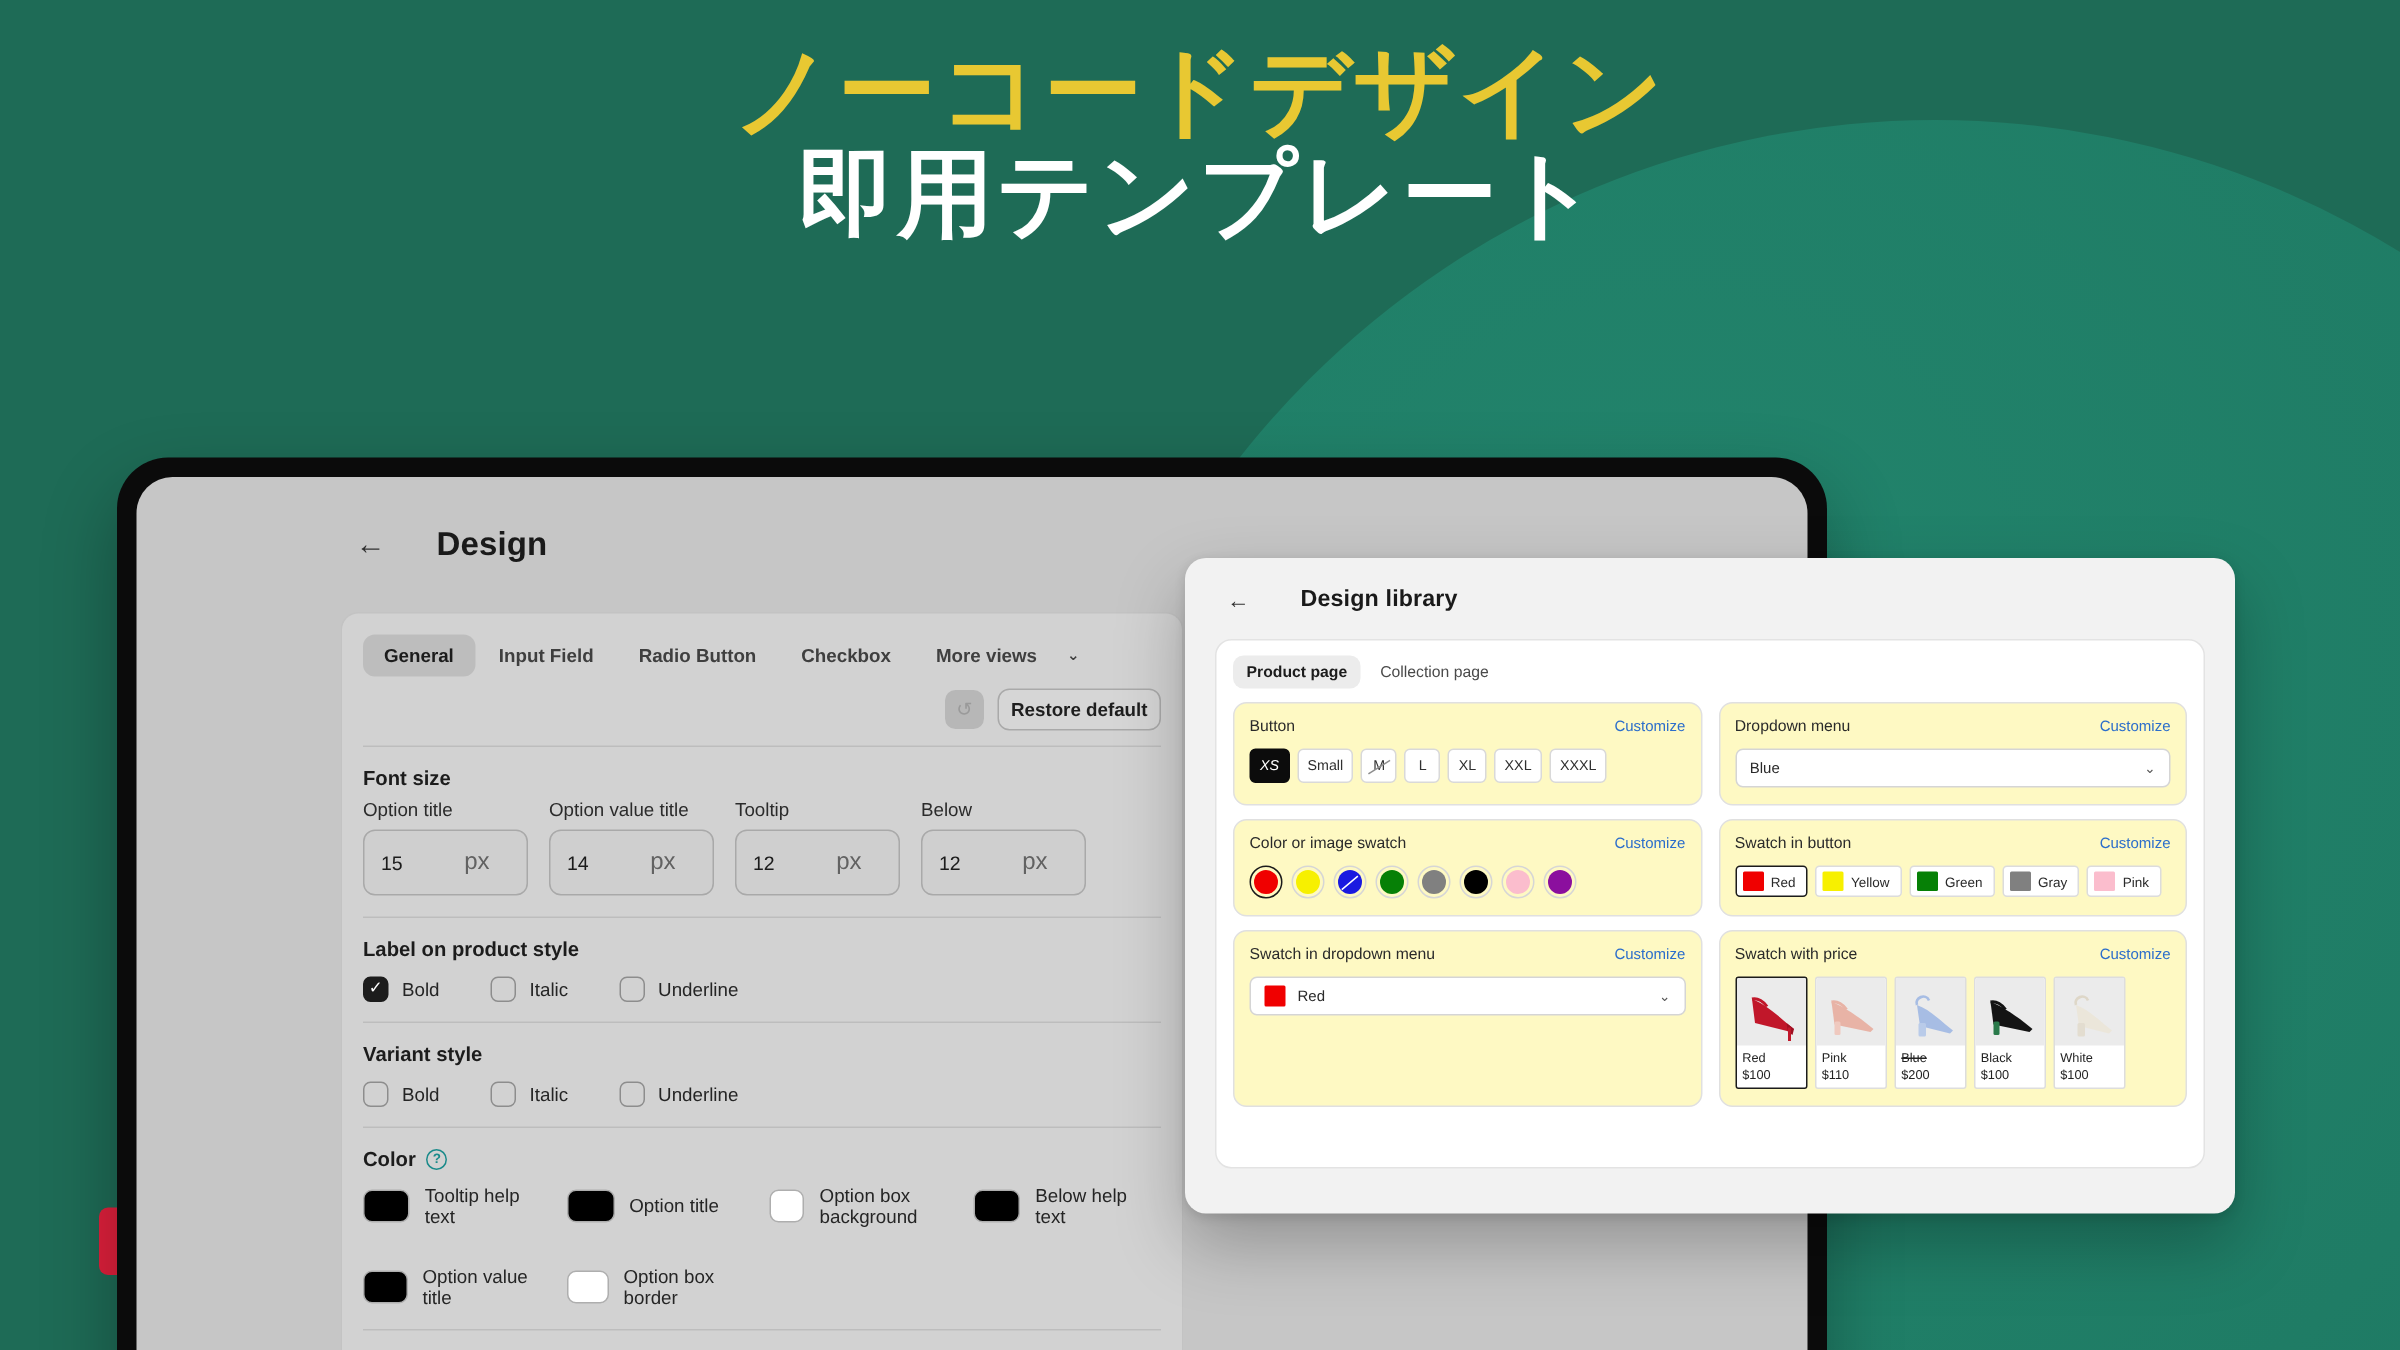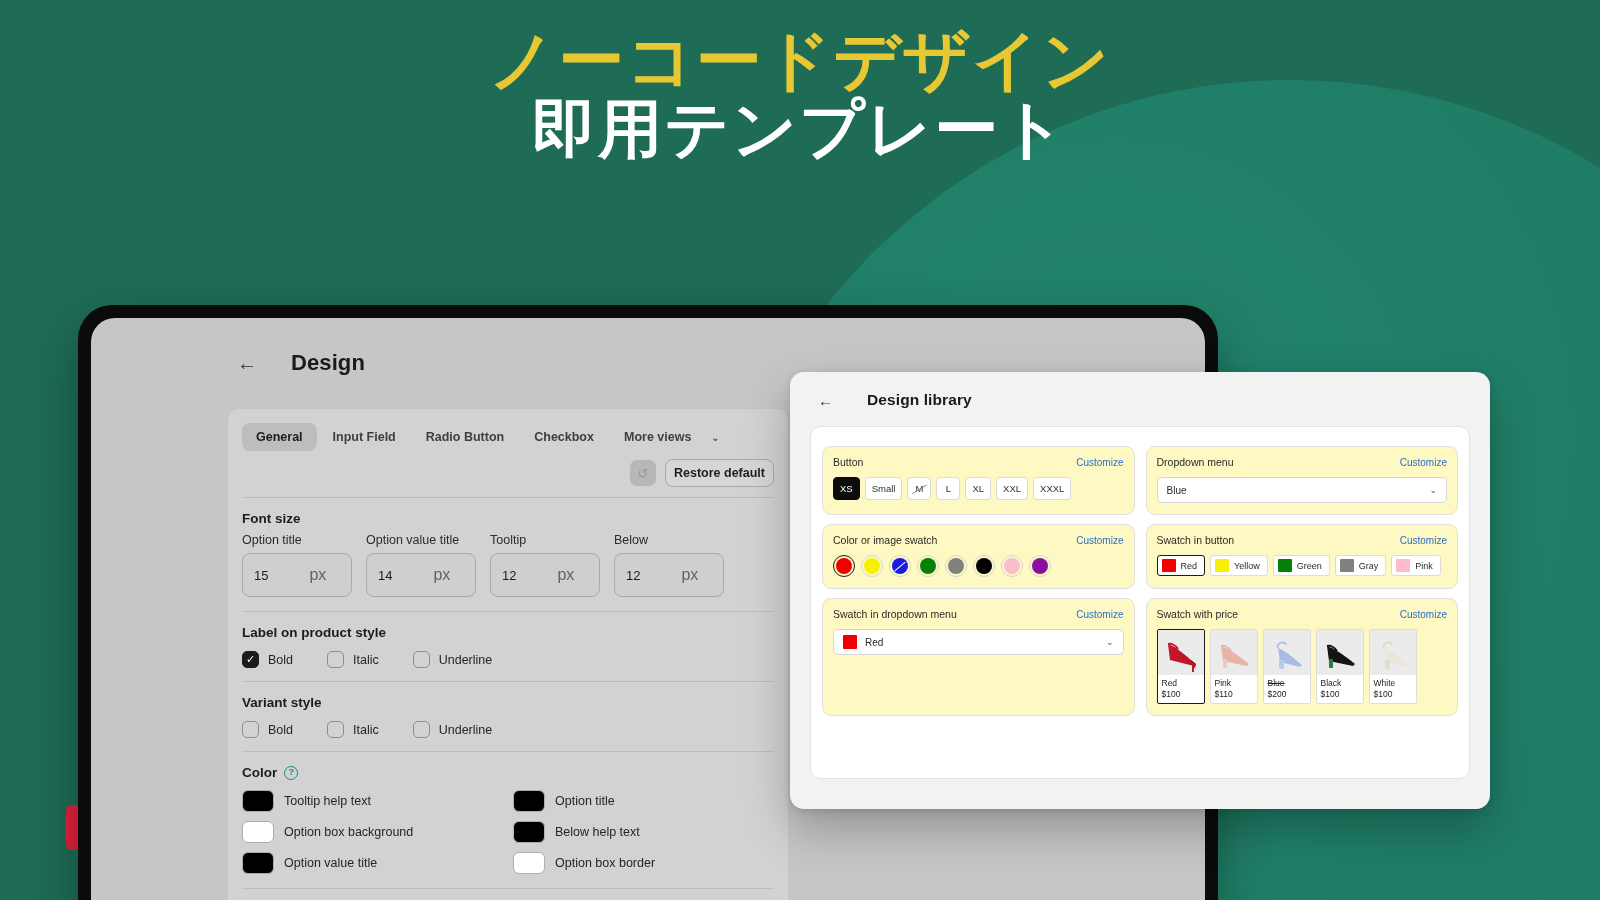--- a/index.html
+++ b/index.html
@@ -141,22 +141,22 @@
     border: 1.4px solid #8d8d8d; background: #d2d2d2;
   }
   .cb-box.checked {
     background: #1c1c1c; border-color: #1c1c1c;
     color: #fff; font-size: 11px; line-height: 15px; text-align: center;
   }
   .cb-label { font-size: 12.5px; color: #252525; }
 
   
   #color-grid {
-    display: grid; grid-template-columns: 1fr 1fr;
-    gap: 9px 10px; padding: 10px 14px 14px 14px;
+    display: grid; grid-template-columns: 1fr 1fr 1fr 1fr;
+    gap: 26px 10px; padding: 10px 14px 14px 14px;
   }
   .color-item { display: flex; align-items: center; gap: 10px; }
   .color-chip {
     width: 32px; height: 22px; border-radius: 6px;
     border: 1px solid #aeaeae;
   }
   .color-label { font-size: 12.5px; color: #252525; }
 
   
   #library-panel {
@@ -204,21 +204,21 @@
 
   
   .size-row { display: flex; gap: 5px; margin-top: 9px; }
   .size-btn {
     min-width: 24px; height: 23px; padding: 0 6px;
     border: 1px solid #d9d9d9; border-radius: 4px;
     font-size: 9.5px; color: #303030; background: #fff;
     display: flex; align-items: center; justify-content: center;
     position: relative;
   }
-  .size-btn.sel { background: #0c0c0c; color: #fff; border-color: #0c0c0c; }
+  .size-btn.sel { background: #0c0c0c; color: #fff; border-color: #0c0c0c; font-style: italic; }
   .strike::after {
     content: ""; position: absolute;
     left: 12%; right: 12%; top: 50%;
     height: 1px; background: #8e8e8e;
     transform: rotate(-32deg);
   }
 
   
   .lib-select {
     margin-top: 9px; height: 26px;
@@ -418,20 +418,24 @@
 
 <div id="library-panel">
 
   <div id="library-head" class="back-header">
     <span class="back-arrow">←</span>
     <span class="page-title">Design library</span>
   </div>
 
   <div id="library-card">
 
+    <div id="lib-tabs">
+      <div class="lib-tab active">Product page</div>
+      <div class="lib-tab">Collection page</div>
+    </div>
 
     <div id="lib-grid">
 
       <div class="lib-box">
         <div class="lib-box-head">
           <span class="lib-box-title">Button</span>
           <span class="lib-customize">Customize</span>
         </div>
         <div class="size-row">
           <div class="size-btn sel">XS</div>

